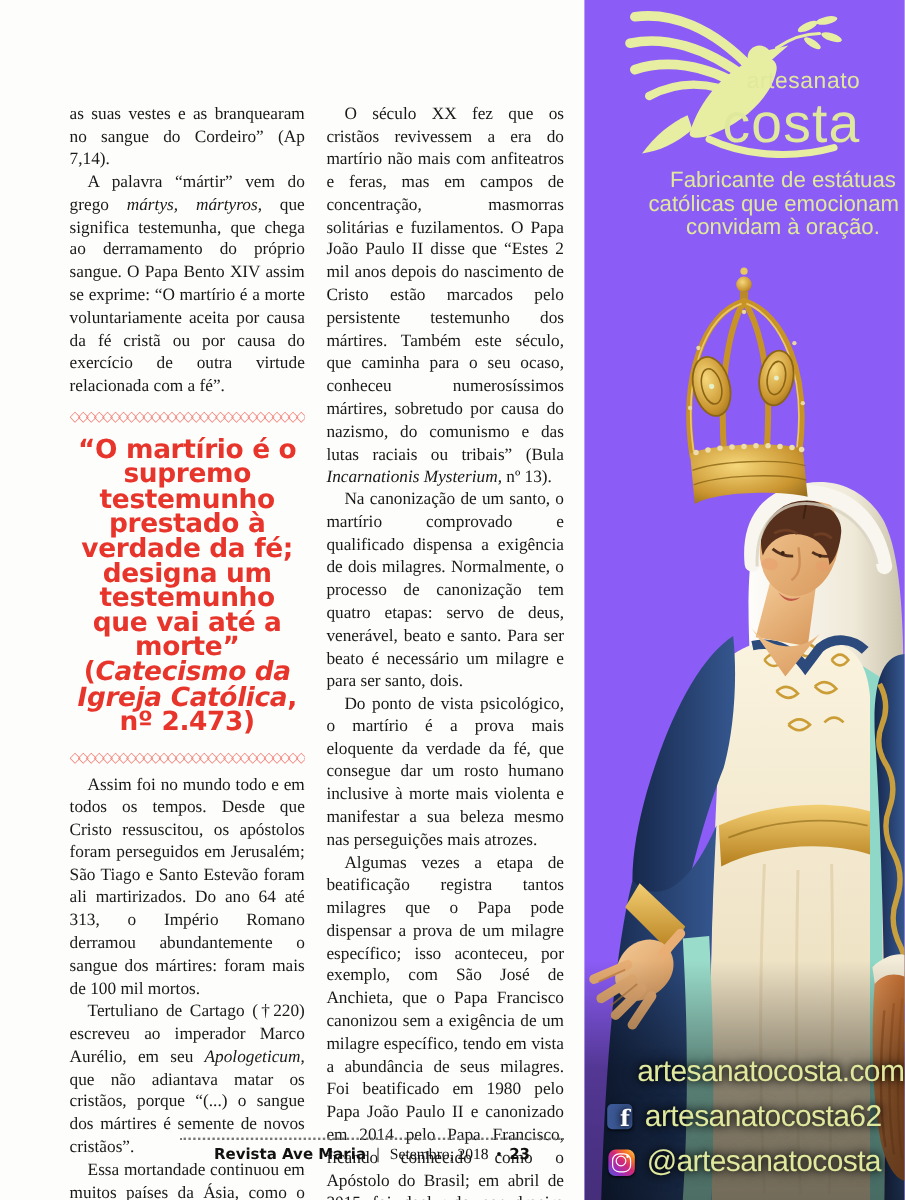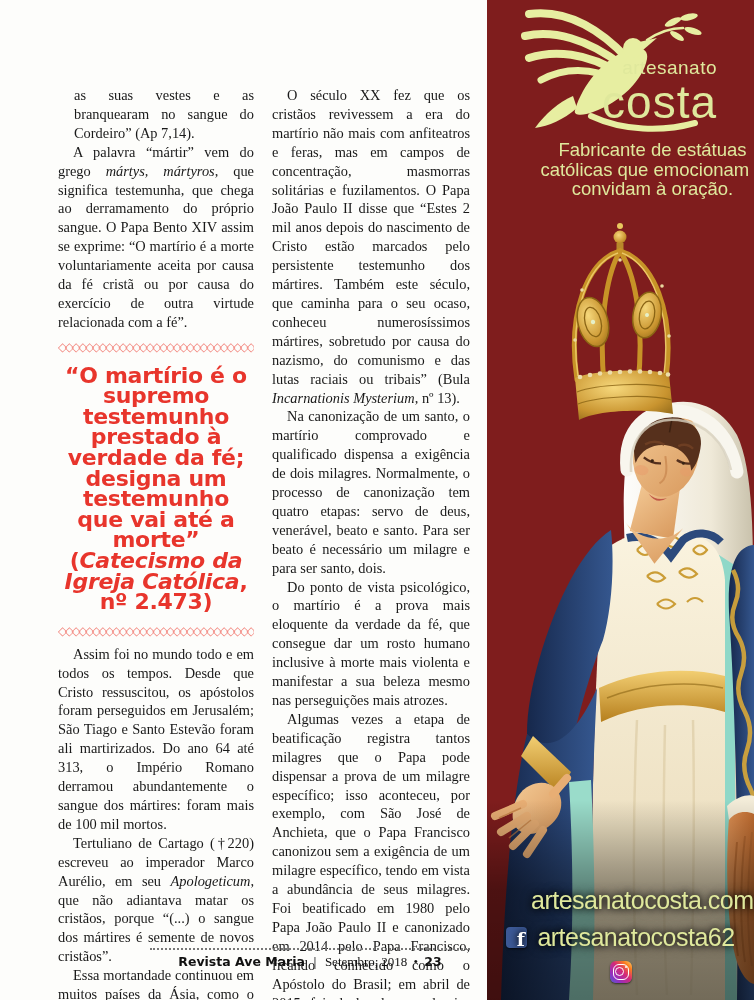--- a/index.html
+++ b/index.html
@@ -4,39 +4,39 @@
 <style>
   html,body{margin:0;padding:0;background:#888;}
   .page{position:relative;width:754px;height:1000px;background:#fdfdfb;overflow:hidden;
         font-family:"Liberation Serif", serif;}
   
   .col{position:absolute;top:86px;font-size:14.4px;line-height:18.9px;color:#191919;
        text-align:justify;}
   .col1{left:58px;width:196px;}
   .col2{left:272px;width:198px;}
   .para{margin:0;text-indent:15px;}
-  .para.noindent{text-indent:0;margin-left:16px;}
+  .para.noindent{text-indent:0;}
   .it{font-style:italic;}
   .diamond-row{white-space:nowrap;overflow:hidden;color:var(--diamond);
        font-family:"DejaVu Sans",sans-serif;font-size:12px;letter-spacing:-2.5px;
        margin:6px 0 4px 0;text-indent:0;}
   .pull-quote{font-family:"DejaVu Sans",sans-serif;font-weight:bold;color:var(--red);
        font-size:22px;line-height:20.6px;text-align:center;text-indent:0;
        margin:9px 0 9px 0;letter-spacing:-0.3px;}
   
   .page-footer{position:absolute;left:150px;top:948px;width:320px;}
   .footer-rule{border-top:2px dotted #777;height:0;}
   .footer-line{margin-top:4px;text-align:center;font-size:13px;color:#111;white-space:nowrap;}
   .footer-mag{font-family:"DejaVu Sans",sans-serif;font-weight:bold;font-size:12.5px;}
   .footer-sep{color:#555;margin:0 5px;font-family:"Liberation Sans",sans-serif;}
   .footer-issue{font-family:"Liberation Serif",serif;}
   .footer-bullet{margin:0 3px;}
   .footer-page{font-family:"DejaVu Sans",sans-serif;font-weight:bold;font-size:12.5px;}
   
-  .ad{position:absolute;left:487px;top:0;width:267px;height:1000px;background:#7f1d1d;
+  .ad{position:absolute;left:487px;top:0;width:267px;height:1000px;background:#8b5cf6;
       overflow:hidden;font-family:"Liberation Sans",sans-serif;}
   .dove-logo{position:absolute;left:0;top:0;width:267px;height:135px;}
   .brand{position:absolute;top:58px;right:37px;text-align:right;color:var(--adtext);line-height:1;}
   .brand-small{font-size:19px;letter-spacing:0.5px;}
   .brand-large{font-size:46px;letter-spacing:1px;margin-top:2px;}
   .tagline{position:absolute;top:140px;left:14px;width:239px;text-align:center;
       color:var(--adtext);font-size:18.5px;line-height:19.5px;margin-left:32px;}
   .statue{position:absolute;left:0;top:220px;width:267px;height:780px;}
   .ad-shade{position:absolute;left:0;right:0;bottom:0;height:200px;
       background:linear-gradient(180deg,rgba(0,0,0,0) 0%,rgba(0,0,0,.40) 45%,rgba(0,0,0,.5) 100%);}
@@ -298,16 +298,17 @@
       <div class="ad-social">
         <span class="fb-icon">
             <span class="fb-f">f</span>
           </span>
         <span>artesanatocosta62</span>
       </div>
       <div class="ad-social">
         <span class="ig-icon">
             <span class="ig-dot"></span>
           </span>
+        <span>@artesanatocosta</span>
       </div>
     </div>
   </div>
 </div>
 
 </body></html>

